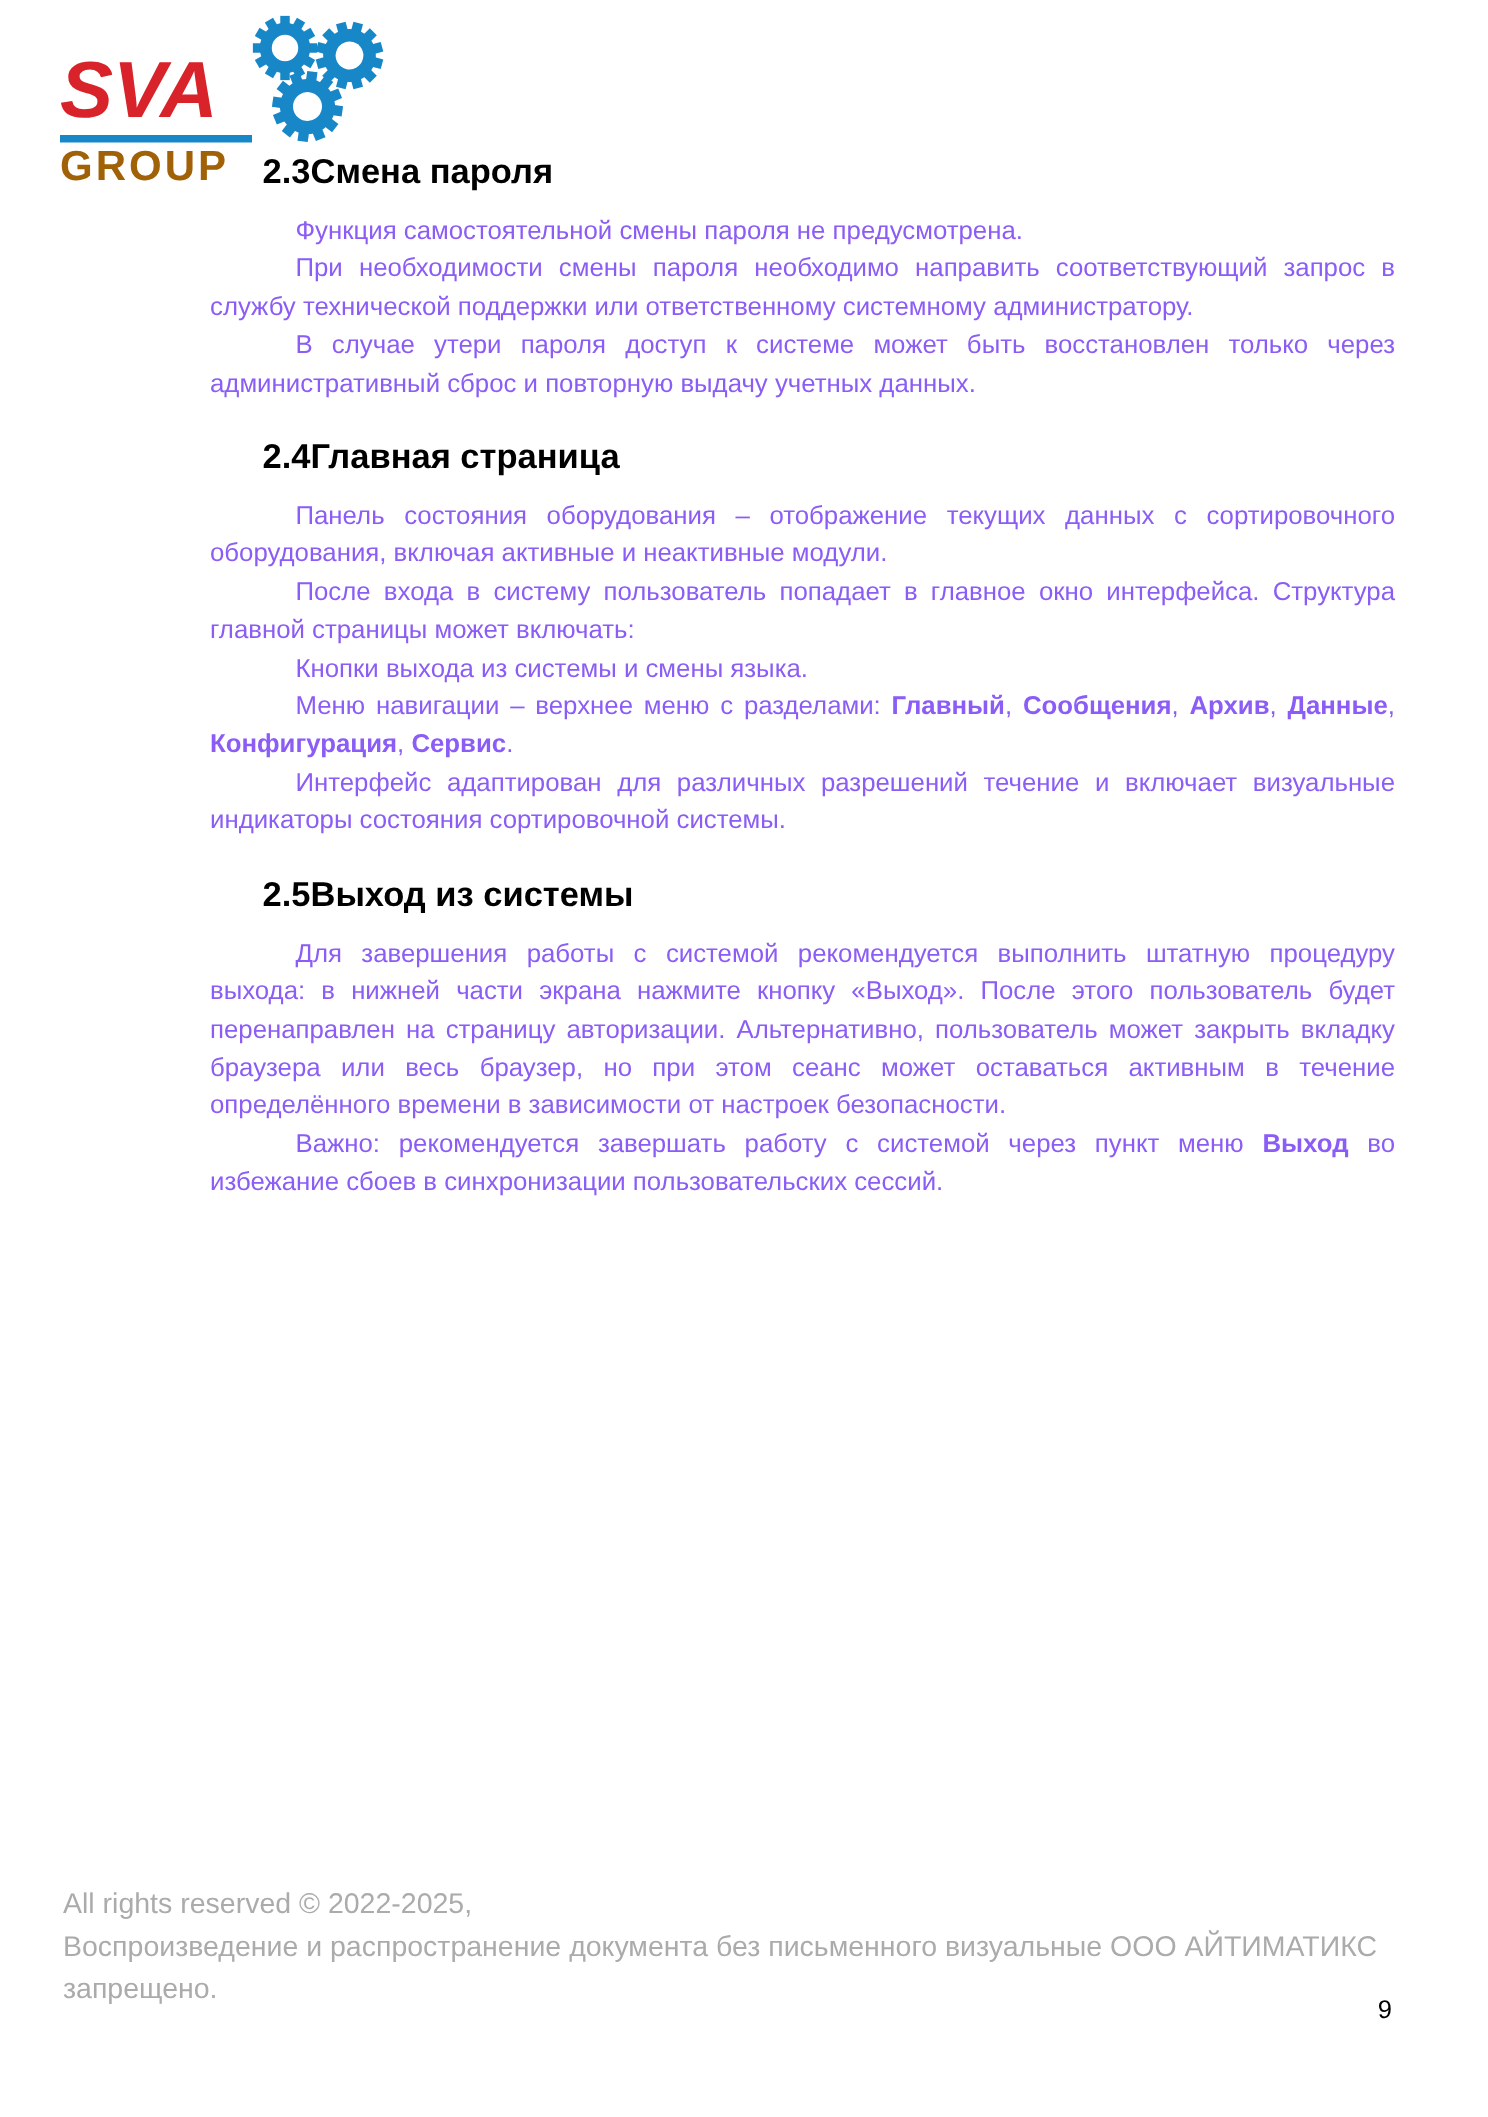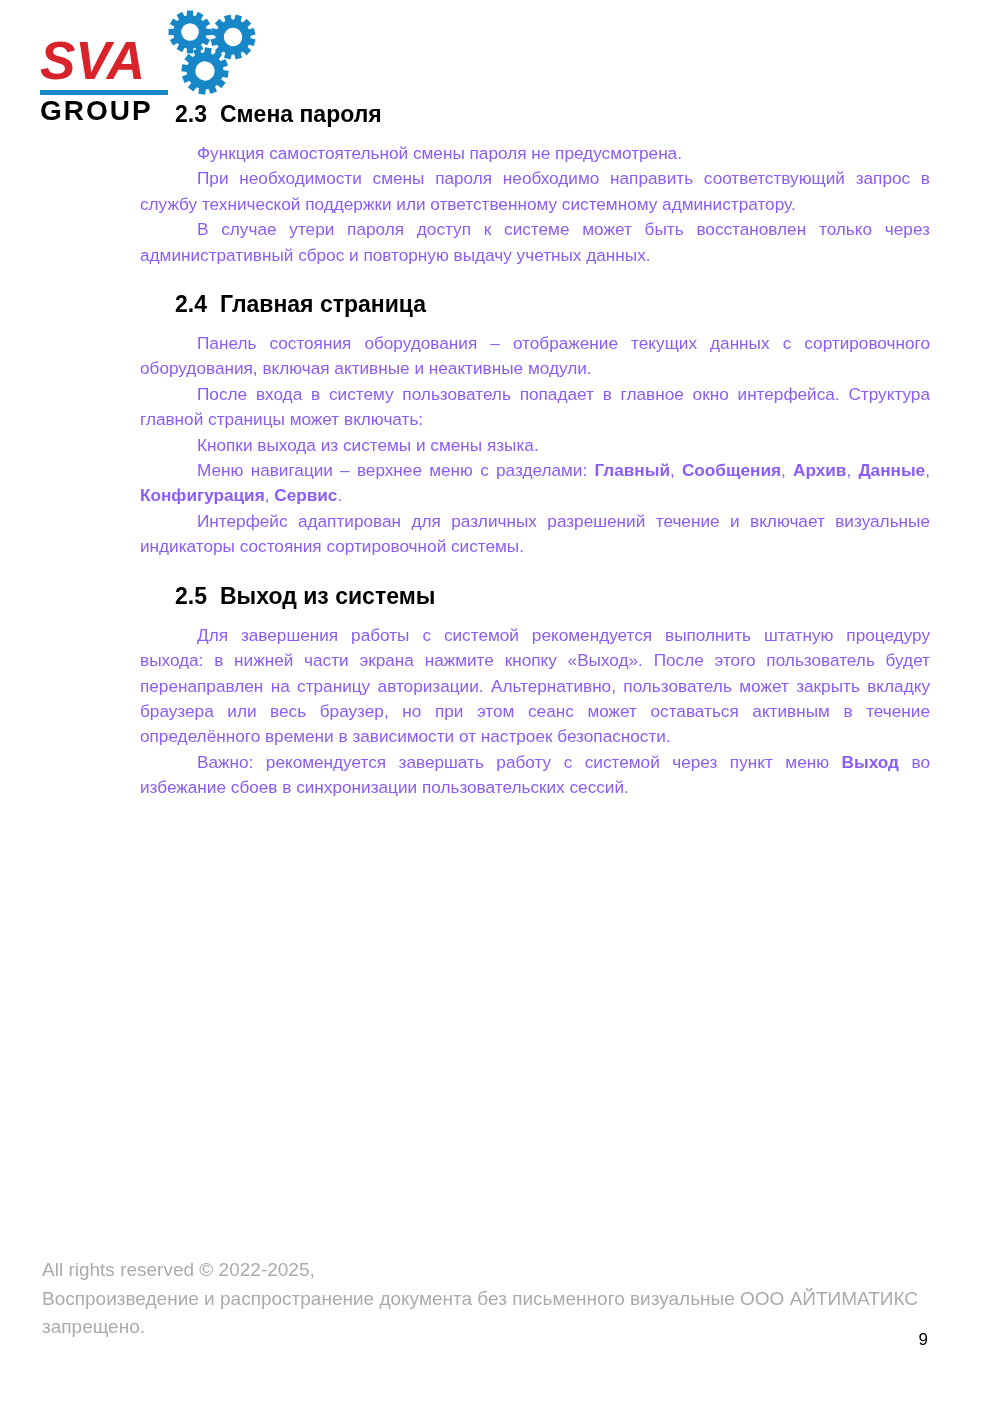--- a/index.html
+++ b/index.html
@@ -26,35 +26,35 @@
     letter-spacing: 0px;
     color: #d8232a;
   }
   .logo-rule { width: 128px; height: 5px; background: #1787c8; margin: 3px 0 2px 0; }
   .logo-suffix {
     display: block;
     font-size: 28px;
     font-weight: bold;
     letter-spacing: 2px;
     line-height: 28px;
-    color: #000000;
+    color: #a16207;
   }
   .gears { position: absolute; top: 8px; left: 166px; }
 
   
   .content { position: absolute; top: 0; left: 140px; width: 790px; }
   h2.heading {
     font-size: 23px;
     line-height: 30px;
     font-weight: bold;
     color: #000;
     margin: 21px 0 12px 35px;
   }
   h2.heading.first { margin-top: 99px; }
-  .h-num { margin-right: 13px; }
+  .h-num { }
   .doc-section p {
     font-size: 17.2px;
     line-height: 25.4px;
     text-align: justify;
     text-indent: 57px;
     color: #8b5cf6;
   }
 
   
   .footer {

